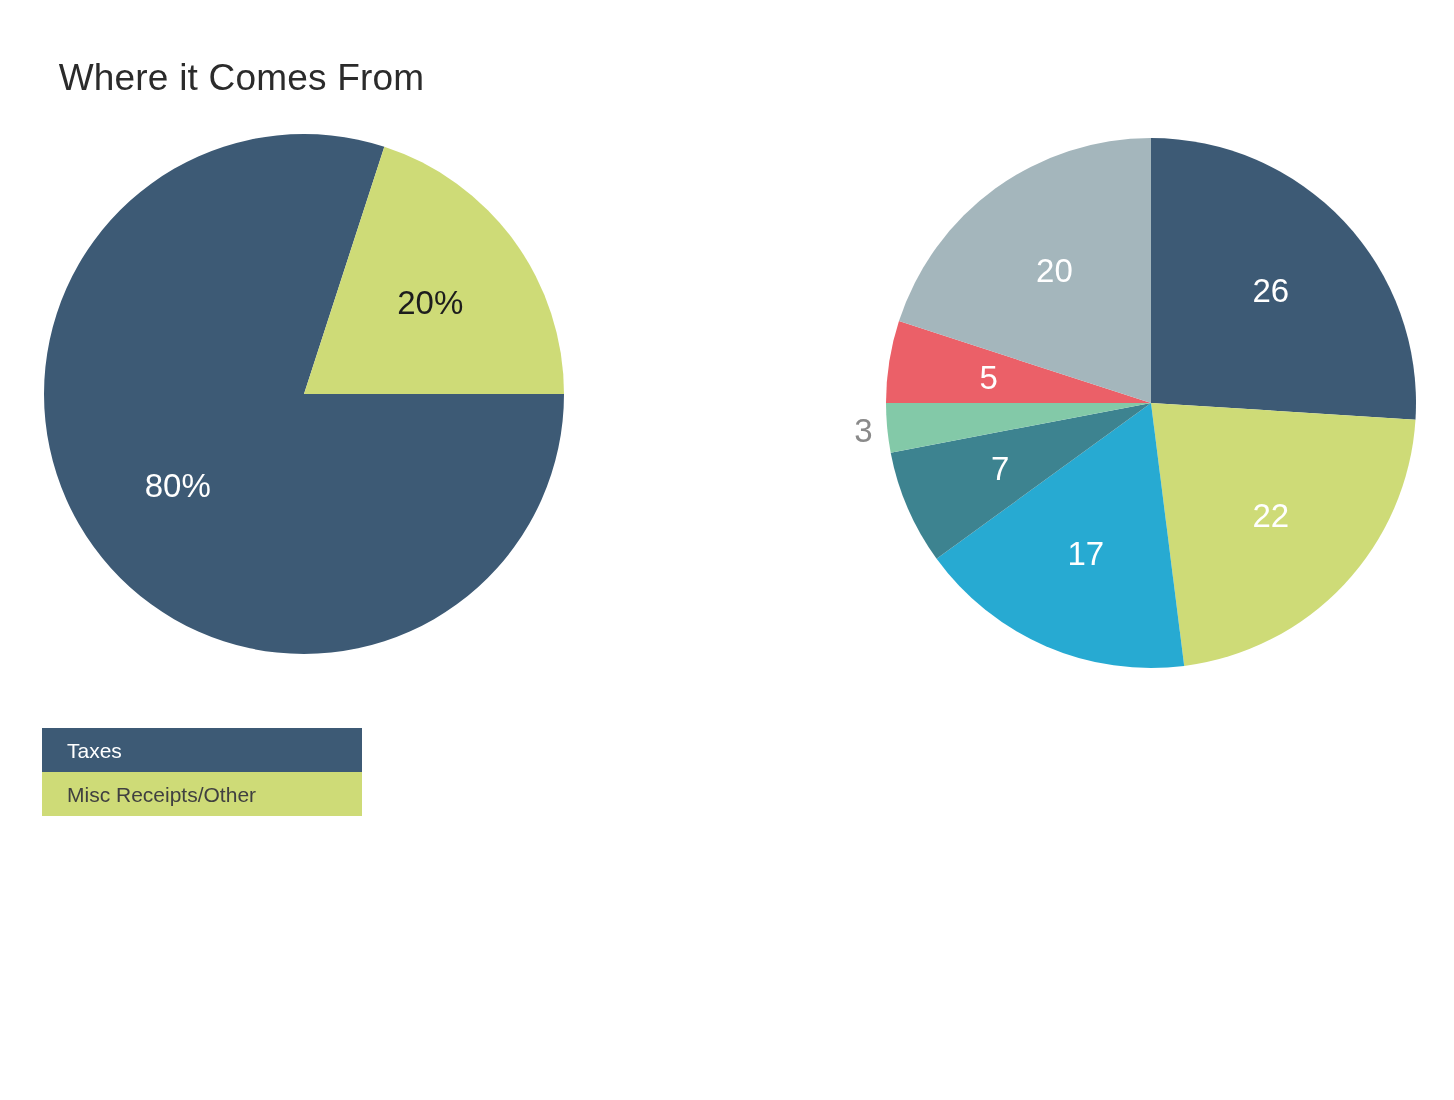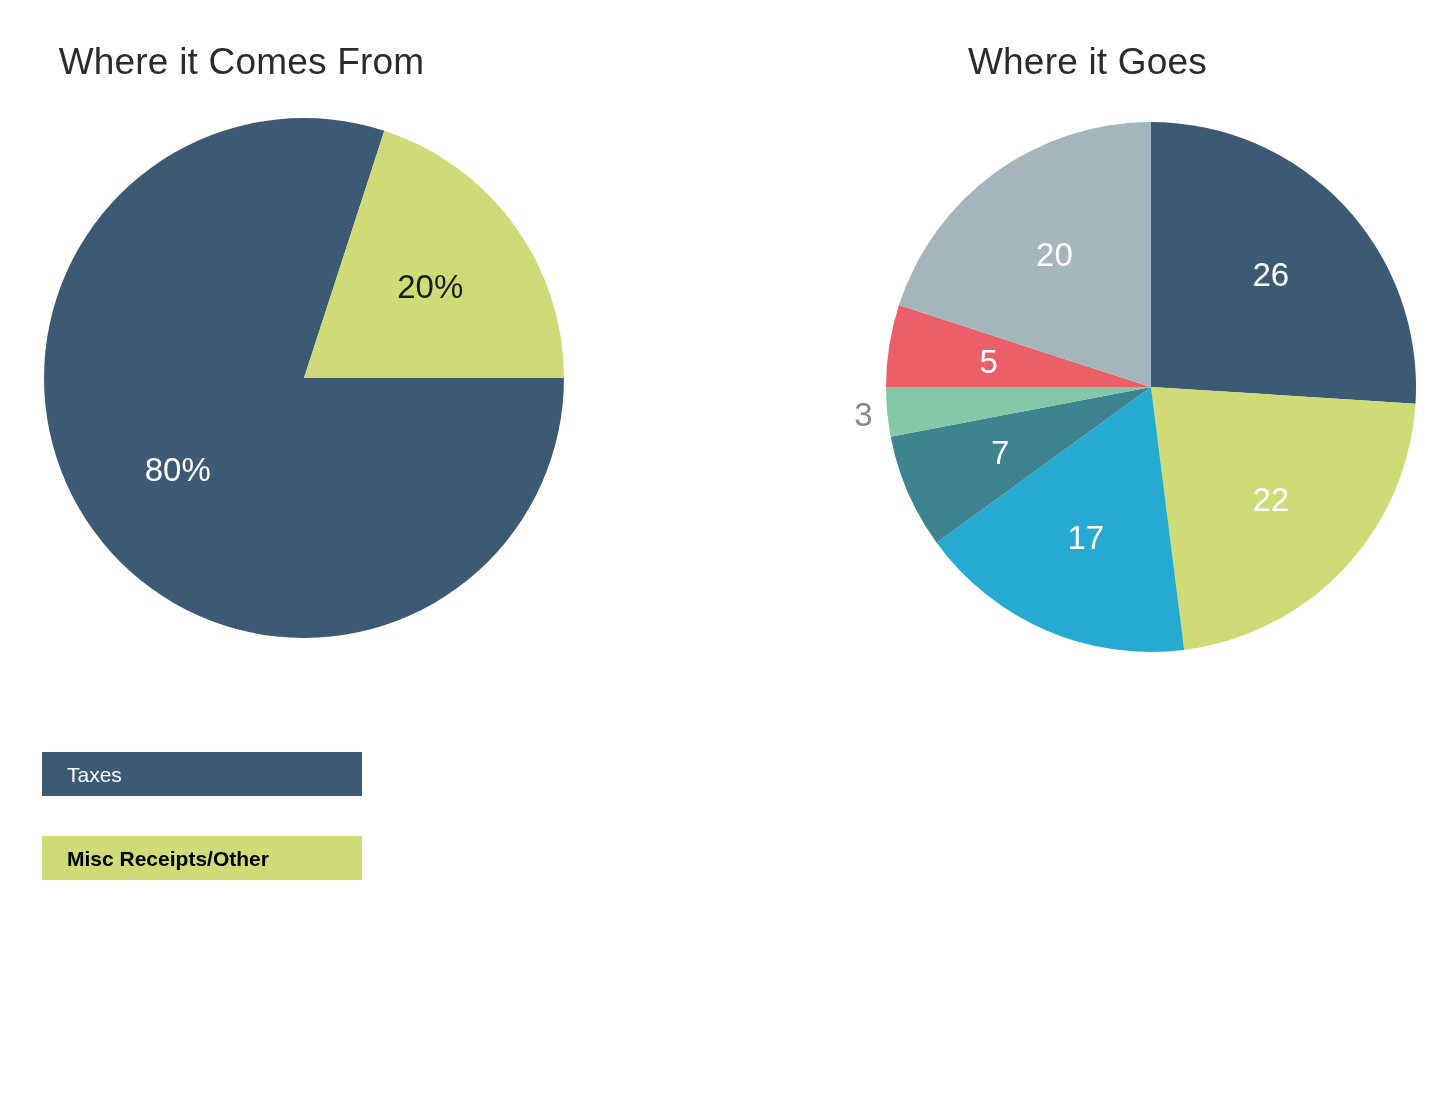--- a/index.html
+++ b/index.html
@@ -10,21 +10,21 @@
   body {
     width: 1454px;
     height: 1100px;
     position: relative;
     font-family: "Liberation Sans", sans-serif;
     overflow: hidden;
   }
 
   .panel {
     position: absolute;
-    top: 0;
+    top: 16px;
     height: 800px;
   }
   #panel-left  { left: 0px;   width: 727px; }
   #panel-right { left: 727px; width: 727px; }
 
   .chart-title {
     position: absolute;
     top: 42px;
     width: 100%;
     text-align: center;
@@ -59,31 +59,30 @@
 
   .legend {
     position: absolute;
   }
   #legend-left  { left: 42px;  top: 712px; width: 320px; }
 
   .legend-row {
     display: flex;
     align-items: center;
     box-sizing: border-box;
-    margin-top: 40px;
   }
   #legend-left .legend-row  { height: 44px; padding-left: 25px; }
 
   .legend-label {
     font-size: 21px;
     line-height: 1;
     white-space: nowrap;
   }
   .legend-label.on-dark  { color: #ffffff; }
-  .legend-label.on-light { color: #000000; font-weight: bold; }
+  .legend-label.on-light { color: #404040; }
 </style>
 </head>
 <body>
 
 <div class="panel" id="panel-left">
 
   <div class="chart-title">Where it Comes From</div>
 
   <div class="pie-wrap" id="pie-left-wrap">
     <svg class="pie-svg" id="pie-left-svg" viewBox="0 0 520 520">
@@ -99,21 +98,20 @@
         <span class="legend-label on-dark">Taxes</span>
       </div>
       <div class="legend-row" style="background: rgb(206, 219, 119);">
         <span class="legend-label on-light">Misc Receipts/Other</span>
       </div>
     </div>
 </div>
 
 <div class="panel" id="panel-right">
 
-  <div class="chart-title">Where it Goes</div>
 
   <div class="pie-wrap" id="pie-right-wrap">
     <svg class="pie-svg" id="pie-right-svg" viewBox="0 0 530 530">
         <path d="M 265 265 L 265.00 0.00 A 265 265 0 0 1 529.48 281.64 Z" fill="#3D5A75"></path>
         <path d="M 265 265 L 529.48 281.64 A 265 265 0 0 1 298.21 527.91 Z" fill="#CEDB77"></path>
         <path d="M 265 265 L 298.21 527.91 A 265 265 0 0 1 50.61 420.76 Z" fill="#27AAD2"></path>
         <path d="M 265 265 L 50.61 420.76 A 265 265 0 0 1 4.69 314.66 Z" fill="#3D8390"></path>
         <path d="M 265 265 L 4.69 314.66 A 265 265 0 0 1 0.00 265.00 Z" fill="#83C9A8"></path>
         <path d="M 265 265 L 0.00 265.00 A 265 265 0 0 1 12.97 183.11 Z" fill="#EB6068"></path>
         <path d="M 265 265 L 12.97 183.11 A 265 265 0 0 1 265.00 0.00 Z" fill="#A4B6BC"></path>

